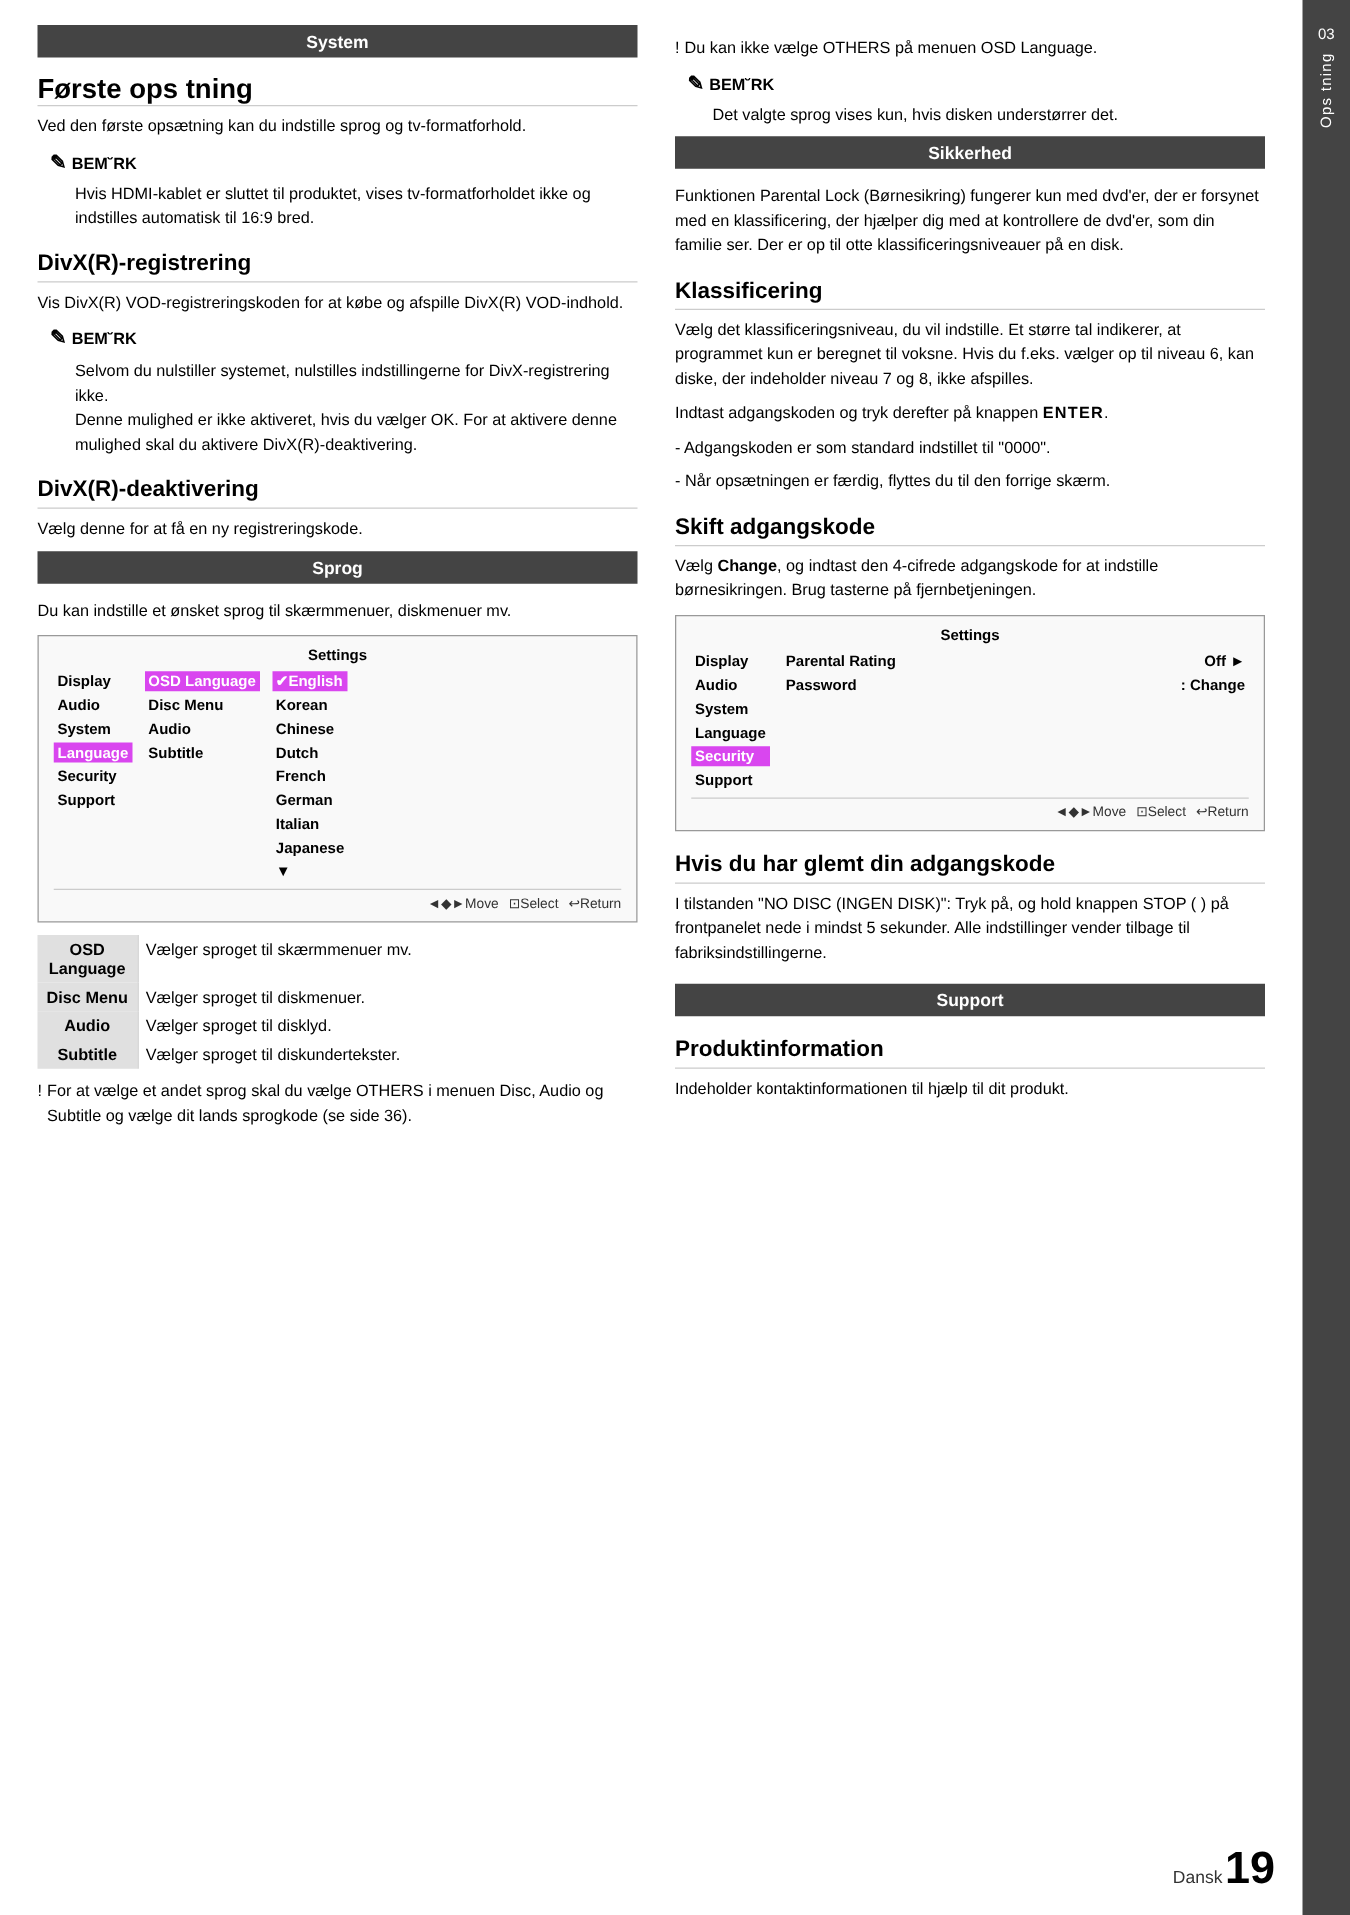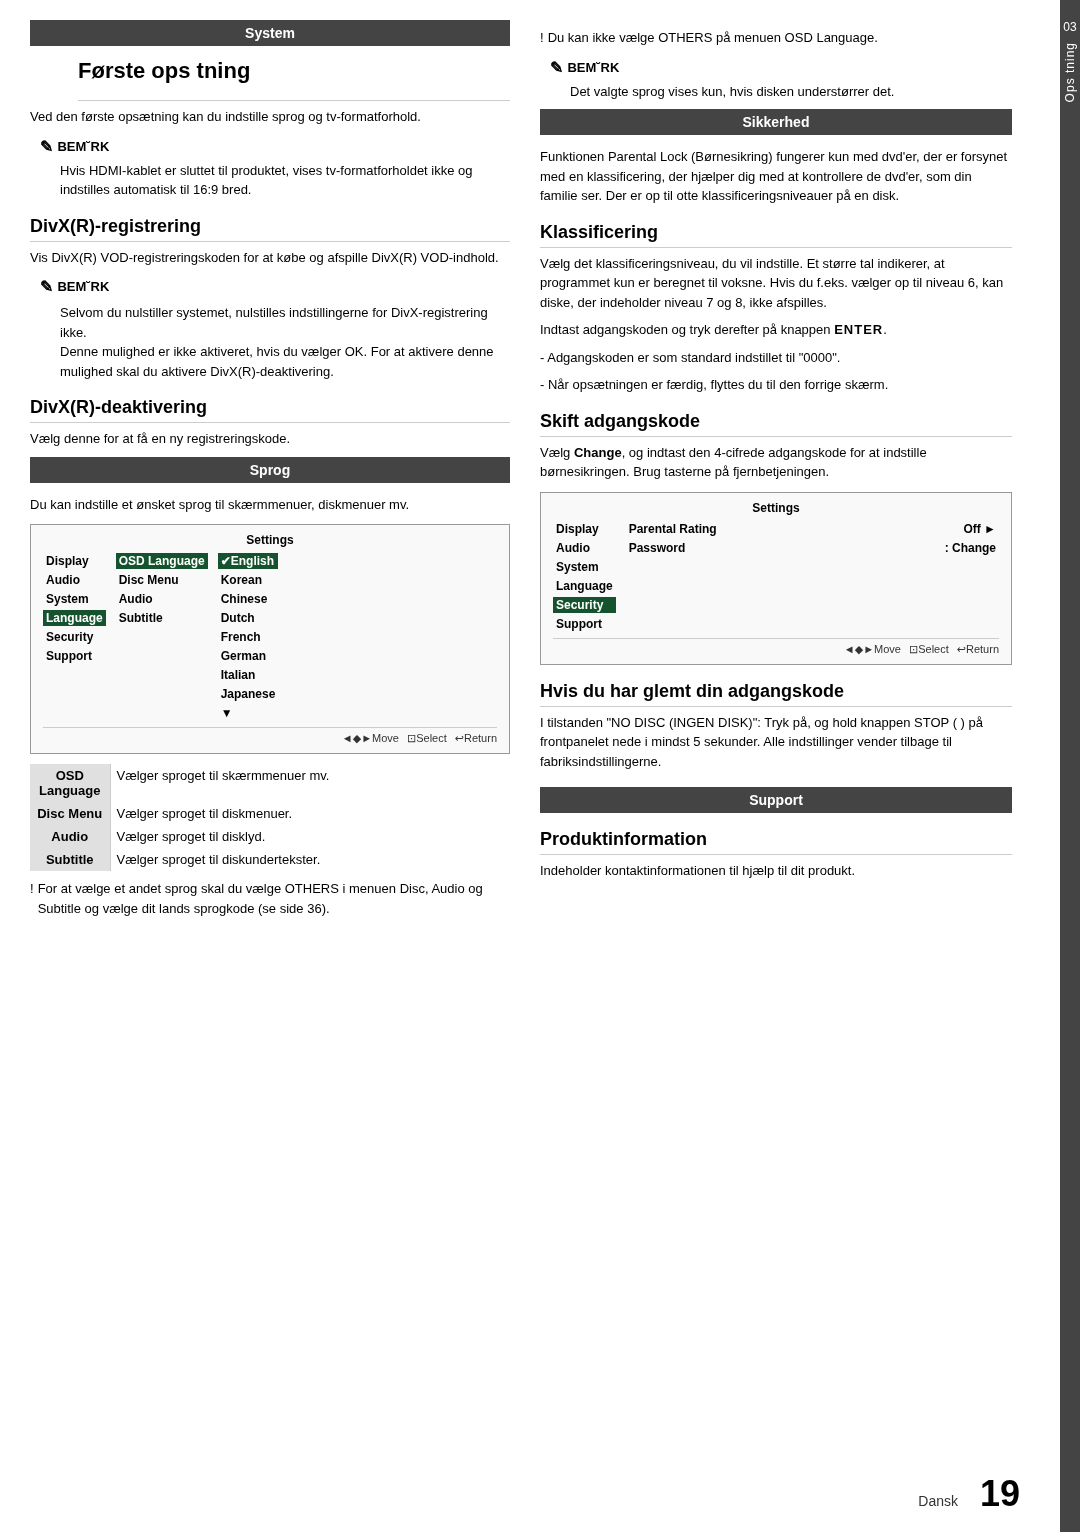--- a/index.html
+++ b/index.html
@@ -11,21 +11,21 @@
       font-size: 14px;
       color: #000;
       position: relative;
     }
 
     
     .side-tab {
       position: absolute;
       right: 0;
       top: 0;
-      width: 20px;
+      width: 38px;
       height: 1532px;
       background: #444;
       display: flex;
       flex-direction: column;
       align-items: center;
       justify-content: flex-start;
       padding-top: 20px;
     }
 
     .side-tab-text {
@@ -71,22 +71,21 @@
       font-size: 14px;
       font-weight: bold;
       margin-bottom: 12px;
     }
 
     .section-title {
       font-size: 22px;
       font-weight: bold;
       margin-bottom: 6px;
       border-bottom: 1px solid #ccc;
-      padding-bottom: 16px;
-      margin-left: 48px;
+      padding-bottom: 0;
     }
 
     .section-subtitle {
       font-size: 18px;
       font-weight: bold;
       margin-top: 16px;
       margin-bottom: 6px;
       border-bottom: 1px solid #ccc;
       padding-bottom: 4px;
     }
@@ -151,21 +150,21 @@
     }
 
     .settings-col-item {
       font-size: 12px;
       padding: 1px 3px;
       white-space: nowrap;
       font-weight: bold;
     }
 
     .settings-col-item.highlighted {
-      background: #14532d;
+      background: #d946ef;
       color: #fff;
     }
 
     .settings-nav {
       display: flex;
       justify-content: flex-end;
       gap: 8px;
       margin-top: 6px;
       font-size: 11px;
       color: #333;
@@ -207,21 +206,21 @@
       gap: 4px;
     }
 
     
     .page-footer {
       position: absolute;
       bottom: 20px;
       right: 60px;
       display: flex;
       align-items: baseline;
-      gap: 22px;
+      gap: 2px;
       justify-content: space-between;
     }
 
     .footer-lang {
       font-size: 14px;
       color: #333;
     }
 
     .footer-pagenum {
       font-size: 36px;

